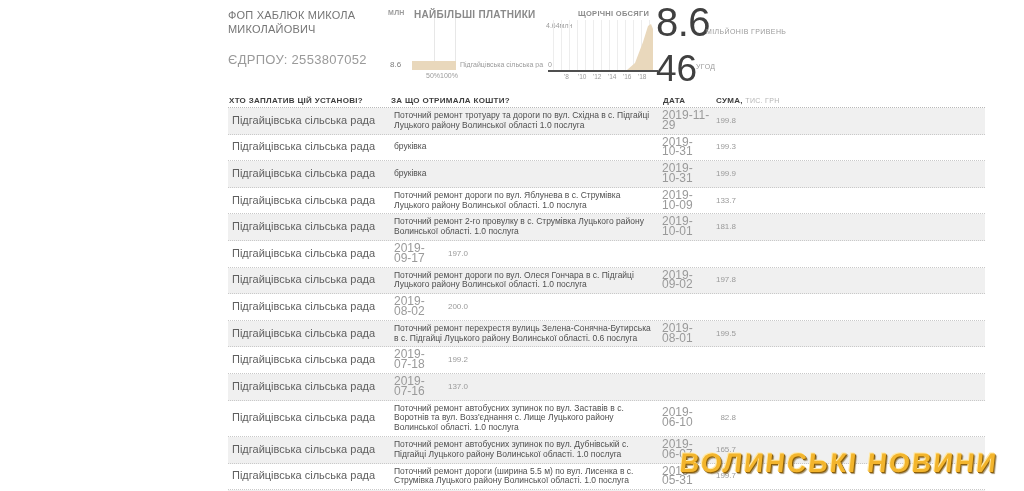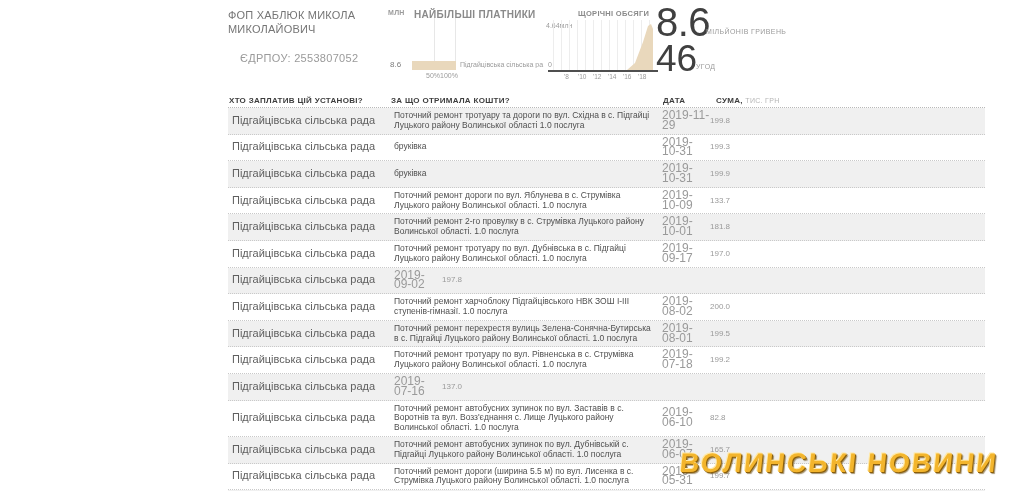--- a/index.html
+++ b/index.html
@@ -2,21 +2,21 @@
 <html><head>
 <meta charset="utf-8">
 <style>
   html,body{margin:0;padding:0;background:#fff;}
   .screen{position:relative;width:1024px;height:491px;overflow:hidden;background:#fff;
           font-family:"Liberation Sans","DejaVu Sans",sans-serif;color:#555;}
   .abs{position:absolute;}
 
   
   .entity-name{left:228px;top:8px;width:132px;font-size:11px;line-height:14px;color:#757575;letter-spacing:.2px;}
-  .edrpou{left:240px;top:52px;font-size:11px;color:#9a9a9a;letter-spacing:.3px;}
+  .edrpou{left:228px;top:52px;font-size:13px;color:#9a9a9a;letter-spacing:.3px;}
 
   
   .c1-unit{left:388px;top:9px;font-size:7px;color:#9b9b9b;font-weight:600;letter-spacing:.3px;}
   .c1-title{left:414px;top:9px;font-size:10px;color:#8a8a8a;font-weight:700;letter-spacing:.3px;}
   .c1-plot{left:412px;top:18px;width:44px;height:52px;}
   .c1-grid{position:absolute;top:0;bottom:0;width:1px;background:#e7e7e7;}
   .c1-bar{position:absolute;left:0;bottom:0;height:9px;width:100%;}
   .c1-val{left:390px;top:60px;font-size:8px;color:#7d7d7d;}
   .c1-barlabel{left:460px;top:61px;width:90px;font-size:7px;color:#9b9b9b;white-space:nowrap;overflow:hidden;}
   .c1-tick1{left:426px;top:72px;font-size:7px;color:#9b9b9b;}
@@ -27,38 +27,38 @@
   .c2-ymax{left:546px;top:22px;font-size:7px;color:#9b9b9b;}
   .c2-plot{left:553px;top:20px;width:100px;height:50px;
            background:repeating-linear-gradient(to right,#ededed 0 1px,transparent 1px 8px);}
   .c2-zero{left:548px;top:61px;font-size:7px;color:#9b9b9b;}
   .c2-axis{left:548px;top:70px;width:110px;height:2px;background:#4f4f4f;}
   .c2-tick{top:73px;font-size:6.5px;color:#9b9b9b;}
 
   
   .stat-amount{left:656px;top:0px;font-size:40px;font-weight:300;color:#404040;letter-spacing:-.5px;}
   .stat-amount-unit{left:706px;top:28px;font-size:7px;color:#9b9b9b;letter-spacing:.4px;}
-  .stat-count{left:656px;top:38px;font-size:37px;font-weight:300;color:#404040;}
+  .stat-count{left:656px;top:48px;font-size:37px;font-weight:300;color:#404040;}
   .stat-count-unit{left:696px;top:63px;font-size:7px;color:#9b9b9b;letter-spacing:.4px;}
 
   
   .th{font-size:8px;font-weight:700;color:#3d3d3d;letter-spacing:.3px;top:96px;}
   .th-payer{left:229px;} .th-purpose{left:391px;} .th-date{left:663px;}
   .th-sum{left:716px;} .th-sum-unit{font-weight:400;color:#b5b5b5;font-size:7px;}
   .head-rule{left:228px;top:107px;width:757px;border-top:1px dotted #b9b9b9;height:0;}
 
   
   .tbl{left:228px;top:108px;width:757px;}
   .row{display:flex;align-items:center;border-bottom:1px dotted #c9c9c9;padding:3px 0 3px 4px;
        font-size:8.5px;line-height:9.8px;}
   .row.shaded{background:#f0f0f0;}
   .c-payer{width:154px;padding-right:8px;color:#5f5f5f;font-size:11px;}
   .c-desc{width:258px;padding-right:10px;color:#4f4f4f;}
   .c-date{width:48px;color:#9a9a9a;font-size:12px;}
-  .c-sum{width:26px;color:#9a9a9a;font-size:8px;}
+  .c-sum{width:26px;text-align:right;color:#9a9a9a;font-size:8px;}
   .c-fill{flex:1;}
 
   
   .watermark{left:680px;top:448px;width:344px;font-size:27px;font-weight:800;letter-spacing:2px;
              white-space:nowrap;transform:skewX(-6deg);color:#f3b52d;z-index:9;
              text-shadow:-1px -1px 0 #ffe9a8,1px 1px 0 #8a5e0a,2px 2px 1px rgba(92,62,0,.55);}
 </style>
 </head>
 <body>
 
@@ -142,52 +142,50 @@
     <div class="row shaded">
       <div class="c-payer">Підгайцівська сільська рада</div>
       <div class="c-desc">Поточний ремонт 2-го провулку в с. Струмівка Луцького району Волинської області. 1.0 послуга</div>
       <div class="c-date">2019-10-01</div>
       <div class="c-sum">181.8</div>
       <div class="c-fill"></div>
     </div>
 
     <div class="row">
       <div class="c-payer">Підгайцівська сільська рада</div>
-      <div class="c-desc">Поточний ремонт тротуару по вул. Дубнівська в с. Підгайці Луцького району Волинської області. 1.0 послуга</div>
       <div class="c-date">2019-09-17</div>
       <div class="c-sum">197.0</div>
       <div class="c-fill"></div>
     </div>
 
     <div class="row shaded">
       <div class="c-payer">Підгайцівська сільська рада</div>
+      <div class="c-desc">Поточний ремонт дороги по вул. Олеся Гончара в с. Підгайці Луцького району Волинської області. 1.0 послуга</div>
       <div class="c-date">2019-09-02</div>
       <div class="c-sum">197.8</div>
       <div class="c-fill"></div>
     </div>
 
     <div class="row">
       <div class="c-payer">Підгайцівська сільська рада</div>
-      <div class="c-desc">Поточний ремонт харчоблоку Підгайцівського НВК ЗОШ І-ІІІ ступенів-гімназії. 1.0 послуга</div>
       <div class="c-date">2019-08-02</div>
       <div class="c-sum">200.0</div>
       <div class="c-fill"></div>
     </div>
 
     <div class="row shaded">
       <div class="c-payer">Підгайцівська сільська рада</div>
-      <div class="c-desc">Поточний ремонт перехрестя вулиць Зелена-Сонячна-Бутирська в с. Підгайці Луцького району Волинської області. 1.0 послуга</div>
+      <div class="c-desc">Поточний ремонт перехрестя вулиць Зелена-Сонячна-Бутирська в с. Підгайці Луцького району Волинської області. 0.6 послуга</div>
       <div class="c-date">2019-08-01</div>
       <div class="c-sum">199.5</div>
       <div class="c-fill"></div>
     </div>
 
     <div class="row">
       <div class="c-payer">Підгайцівська сільська рада</div>
-      <div class="c-desc">Поточний ремонт тротуару по вул. Рівненська в с. Струмівка Луцького району Волинської області. 1.0 послуга</div>
       <div class="c-date">2019-07-18</div>
       <div class="c-sum">199.2</div>
       <div class="c-fill"></div>
     </div>
 
     <div class="row shaded">
       <div class="c-payer">Підгайцівська сільська рада</div>
       <div class="c-date">2019-07-16</div>
       <div class="c-sum">137.0</div>
       <div class="c-fill"></div>

